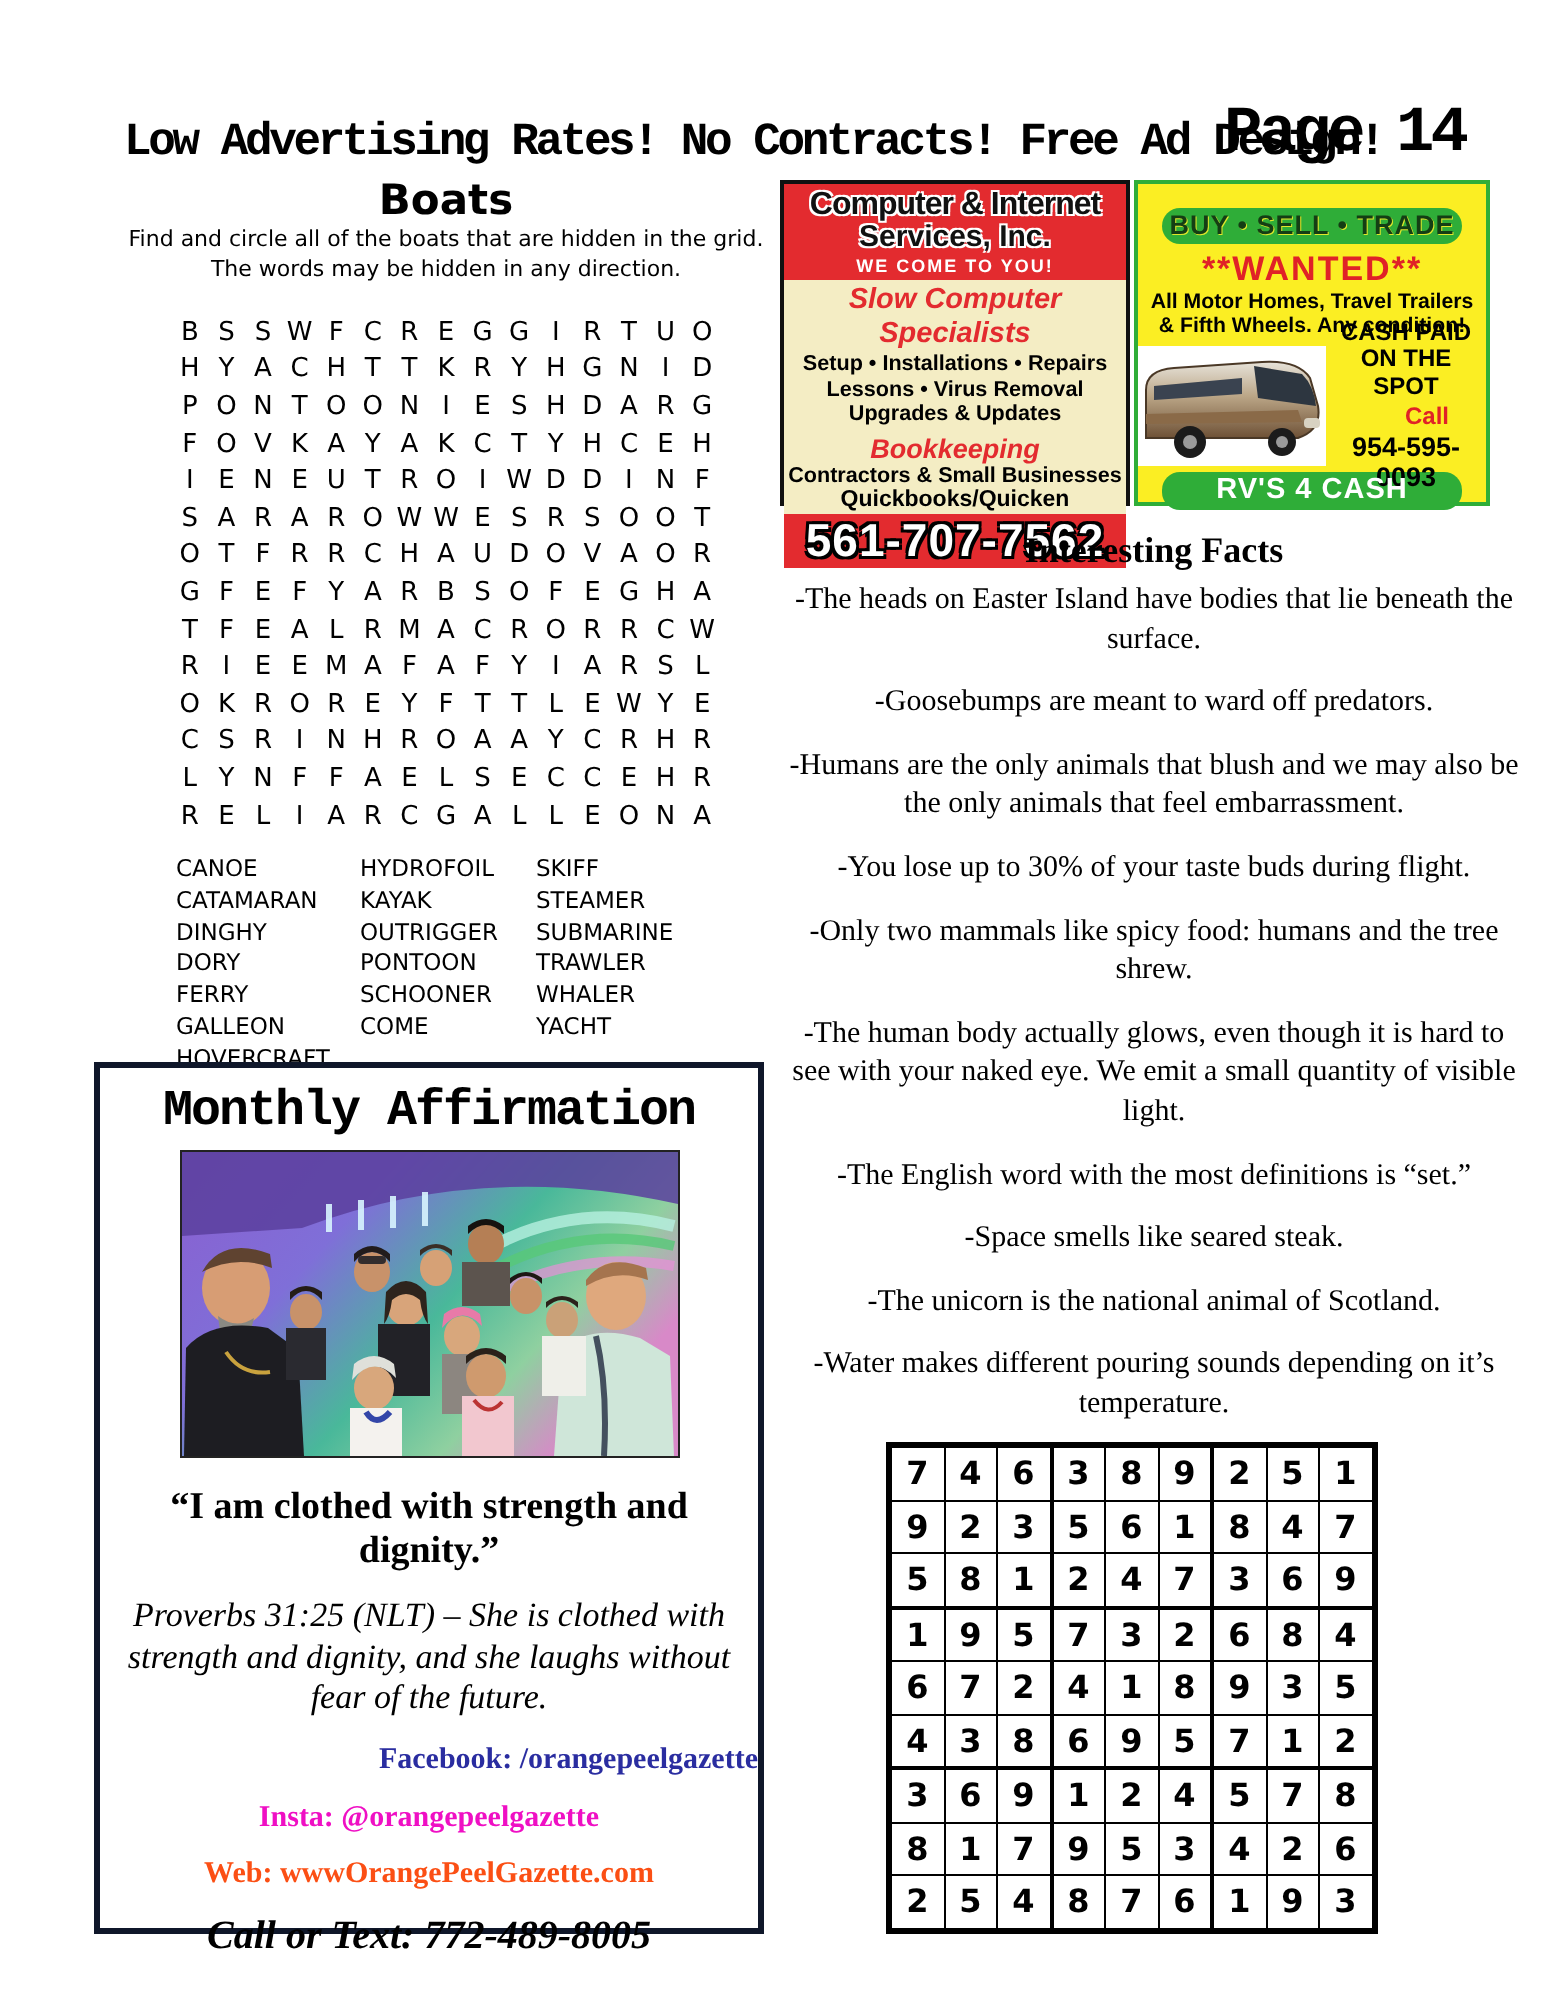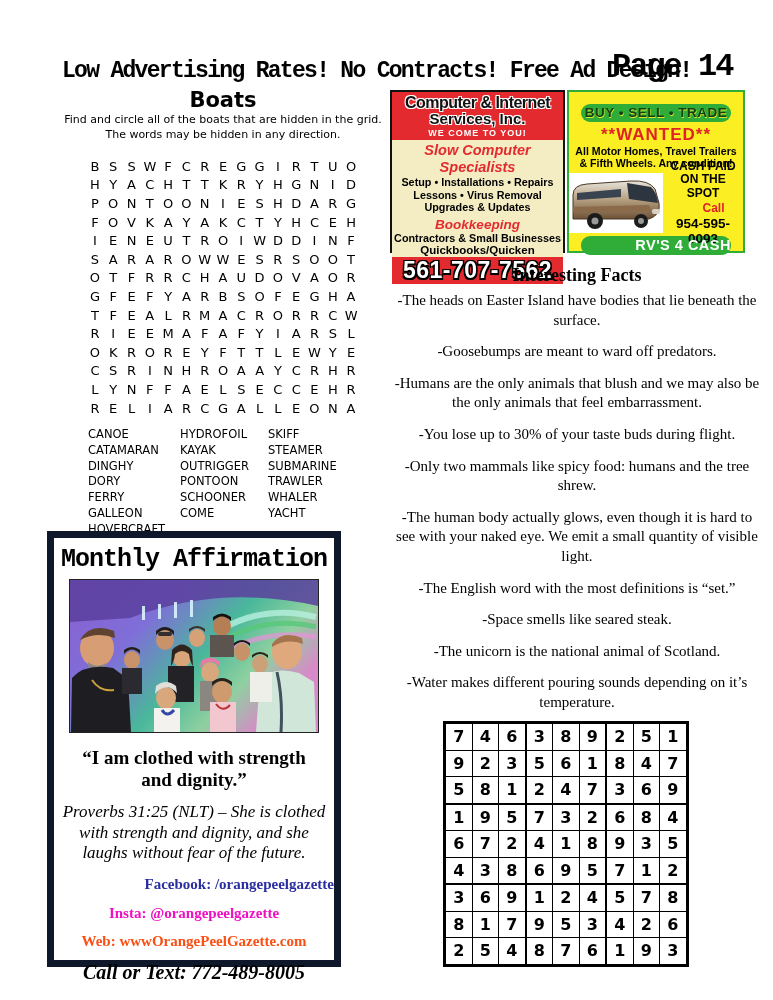--- a/index.html
+++ b/index.html
@@ -55,31 +55,31 @@
           text-shadow:0.5px 0.5px 0 #dfe82a;}
   .rv-wanted{color:var(--rv-red,#e02227);font-weight:bold;font-size:17px;line-height:20px;
              letter-spacing:1px;margin-top:3px;}
   .rv-line{font-weight:bold;font-size:10.6px;line-height:12.4px;}
   .rv-mid{display:flex;align-items:center;margin-top:2px;height:62px;}
   .rv-img{width:94px;height:60px;flex:0 0 auto;}
   .rv-right{flex:1;}
   .rv-cash{font-weight:bold;font-size:12px;line-height:13.5px;}
   .rv-call{color:var(--rv-red,#e02227);font-weight:bold;font-size:12px;line-height:16px;margin-left:21px;}
   .rv-phone{font-weight:bold;font-size:13.5px;line-height:15px;}
-  .rv-bot{color:#fff;font-size:14.5px;line-height:19px;margin-top:2px;letter-spacing:0.5px;text-align:right;}
+  .rv-bot{color:#fff;font-size:14.5px;line-height:19px;margin-top:2px;letter-spacing:0.5px;}
 
   
   .facts{position:absolute;left:383px;top:257px;width:388px;text-align:center;
          font-family:"Liberation Serif",serif;}
   .facts h3{margin:8px 0 5px;font-size:18px;font-weight:bold;}
   .fact{font-size:15px;line-height:19.6px;margin:0 auto 12px;width:372px;}
 
   
-  .aff{position:absolute;left:47px;top:531px;width:294px;height:436px;box-sizing:border-box;
-       border:7px solid #0f172a;text-align:center;font-family:"Liberation Serif",serif;}
+  .aff{position:absolute;left:47px;top:531px;width:335px;height:436px;box-sizing:border-box;
+       border:3px solid #0f172a;text-align:center;font-family:"Liberation Serif",serif;}
   .aff-title{margin:7px 0 0;font-family:"Liberation Mono",monospace;font-weight:bold;
              font-size:25px;letter-spacing:-1px;}
   .aff-photo{width:248px;height:152px;margin:5px auto 0;border:1px solid #222;overflow:hidden;}
   .aff-quote{font-size:19px;font-weight:bold;line-height:1.18;margin:14px 12px 0;}
   .aff-verse{font-size:17px;font-style:italic;line-height:1.22;margin:10px 5px 0;}
   .aff-fb{margin-top:12px;font-size:15px;font-weight:bold;color:var(--fb,#2a2da0);text-align:right;}
   .aff-ig{margin-top:12px;font-size:15px;font-weight:bold;color:var(--ig,#ef0fc4);}
   .aff-web{margin-top:11px;font-size:15px;font-weight:bold;color:var(--web,#fb4f14);}
   .aff-call{margin-top:11px;font-size:20px;font-weight:bold;font-style:italic;}
 

